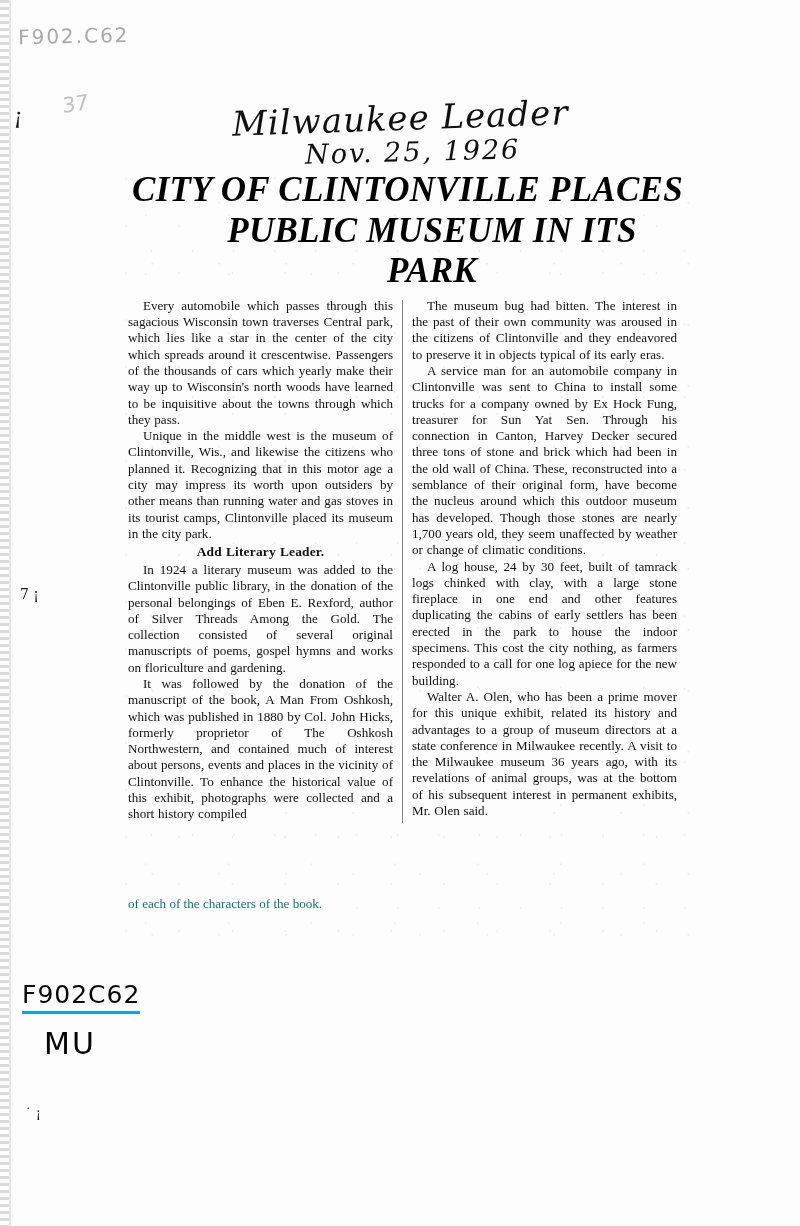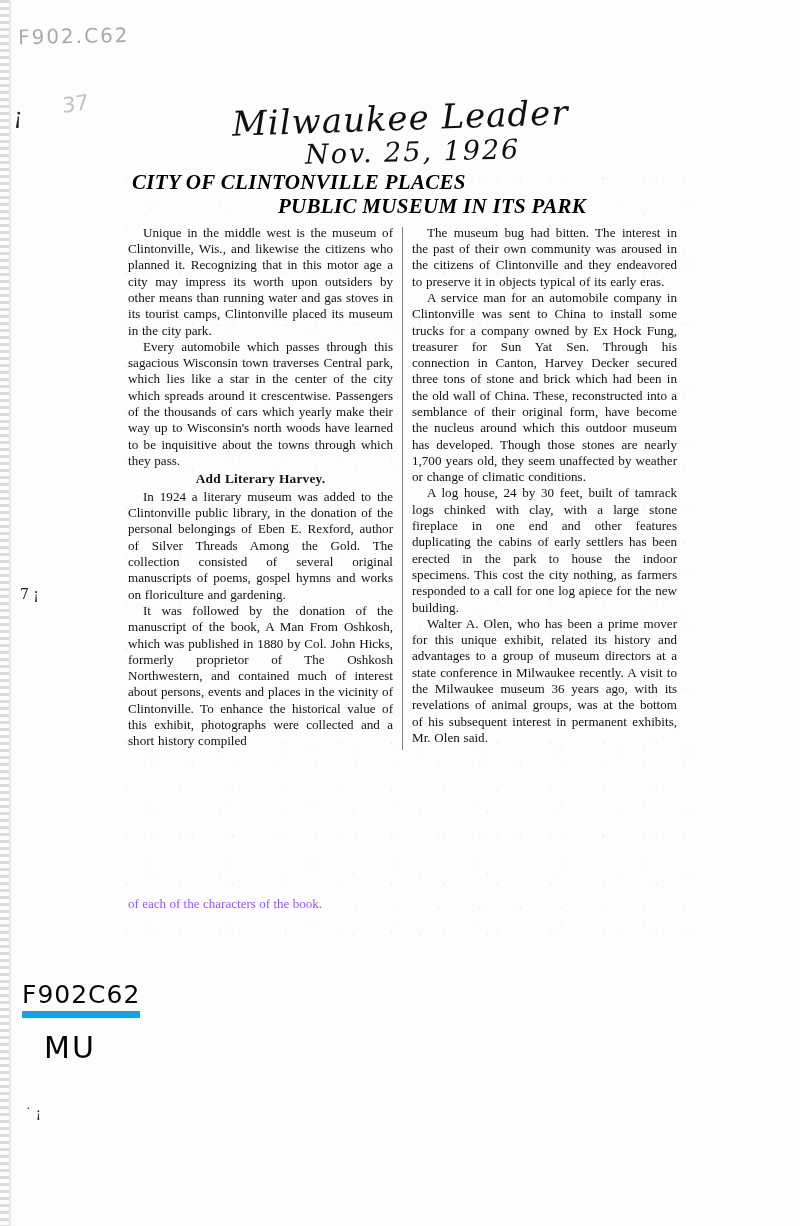--- a/index.html
+++ b/index.html
@@ -126,21 +126,21 @@
     position: absolute;
     left: 22px;
     top: 980px;
     font-family: "DejaVu Sans", sans-serif;
     color: #050505;
   }
   .callnum-top {
     font-size: 25px;
     letter-spacing: 1px;
     padding-bottom: 2px;
-    border-bottom: 7px solid #0ea5e9;
+    border-bottom: 3px solid #0ea5e9;
     display: inline-block;
   }
   .callnum-bot {
     font-size: 30px;
     letter-spacing: 2px;
     margin-top: 12px;
     padding-left: 22px;
   }
 
   
@@ -148,21 +148,21 @@
     position: absolute;
     left: 128px;
     top: 170px;
     width: 556px;
   }
 
   .headline {
     font-family: "Liberation Serif", serif;
     font-weight: bold;
     font-style: italic;
-    font-size: 21px;
+    font-size: 35px;
     line-height: 1.16;
     letter-spacing: 0.3px;
     color: #000000;
     margin: 0 0 6px 0;
   }
   .headline-l1 { display: block; padding-left: 4px; }
   .headline-l2 { display: block; padding-left: 52px; text-align: center; }
 
   .columns {
     display: flex;
@@ -203,21 +203,21 @@
 
   
   .tail {
     position: absolute;
     left: 128px;
     top: 896px;
     width: 280px;
     font-size: 13.1px;
     line-height: 1.245;
     text-align: justify;
-    color: #8b5cf6;
+    color: #0f766e;
     font-family: "Liberation Serif", serif;
   }
   .tail p { margin: 0; text-indent: 0; }
 
   
   .speckle {
     position: absolute;
     left: 120px;
     top: 165px;
     width: 575px;
@@ -253,23 +253,23 @@
 
   <div class="clipping">
 
     <h1 class="headline">
       <span class="headline-l1">CITY OF CLINTONVILLE PLACES</span>
       <span class="headline-l2">PUBLIC MUSEUM IN ITS PARK</span>
     </h1>
 
     <div class="columns">
       <div class="col col-left">
+          <p>Every automobile which passes through this sagacious Wisconsin town traverses Central park, which lies like a star in the center of the city which spreads around it crescentwise. Passengers of the thousands of cars which yearly make their way up to Wisconsin's north woods have learned to be inquisitive about the towns through which they pass.</p>
           <p>Unique in the middle west is the museum of Clintonville, Wis., and likewise the citizens who planned it. Recognizing that in this motor age a city may impress its worth upon outsiders by other means than running water and gas stoves in its tourist camps, Clintonville placed its museum in the city park.</p>
-          <p>Every automobile which passes through this sagacious Wisconsin town traverses Central park, which lies like a star in the center of the city which spreads around it crescentwise. Passengers of the thousands of cars which yearly make their way up to Wisconsin's north woods have learned to be inquisitive about the towns through which they pass.</p>
-          <p class="subhead">Add Literary Harvey.</p>
+          <p class="subhead">Add Literary Leader.</p>
           <p>In 1924 a literary museum was added to the Clintonville public library, in the donation of the personal belongings of Eben E. Rexford, author of Silver Threads Among the Gold. The collection consisted of several original manuscripts of poems, gospel hymns and works on floriculture and gardening.</p>
           <p>It was followed by the donation of the manuscript of the book, A Man From Oshkosh, which was published in 1880 by Col. John Hicks, formerly proprietor of The Oshkosh Northwestern, and contained much of interest about persons, events and places in the vicinity of Clintonville. To enhance the historical value of this exhibit, photographs were collected and a short history compiled</p>
         </div>
       <div class="col-rule"></div>
       <div class="col col-right">
           <p>The museum bug had bitten. The interest in the past of their own community was aroused in the citizens of Clintonville and they endeavored to preserve it in objects typical of its early eras.</p>
           <p>A service man for an automobile company in Clintonville was sent to China to install some trucks for a company owned by Ex Hock Fung, treasurer for Sun Yat Sen. Through his connection in Canton, Harvey Decker secured three tons of stone and brick which had been in the old wall of China. These, reconstructed into a semblance of their original form, have become the nucleus around which this outdoor museum has developed. Though those stones are nearly 1,700 years old, they seem unaffected by weather or change of climatic conditions.</p>
           <p>A log house, 24 by 30 feet, built of tamrack logs chinked with clay, with a large stone fireplace in one end and other features duplicating the cabins of early settlers has been erected in the park to house the indoor specimens. This cost the city nothing, as farmers responded to a call for one log apiece for the new building.</p>
           <p>Walter A. Olen, who has been a prime mover for this unique exhibit, related its history and advantages to a group of museum directors at a state conference in Milwaukee recently. A visit to the Milwaukee museum 36 years ago, with its revelations of animal groups, was at the bottom of his subsequent interest in permanent exhibits, Mr. Olen said.</p>
         </div>

